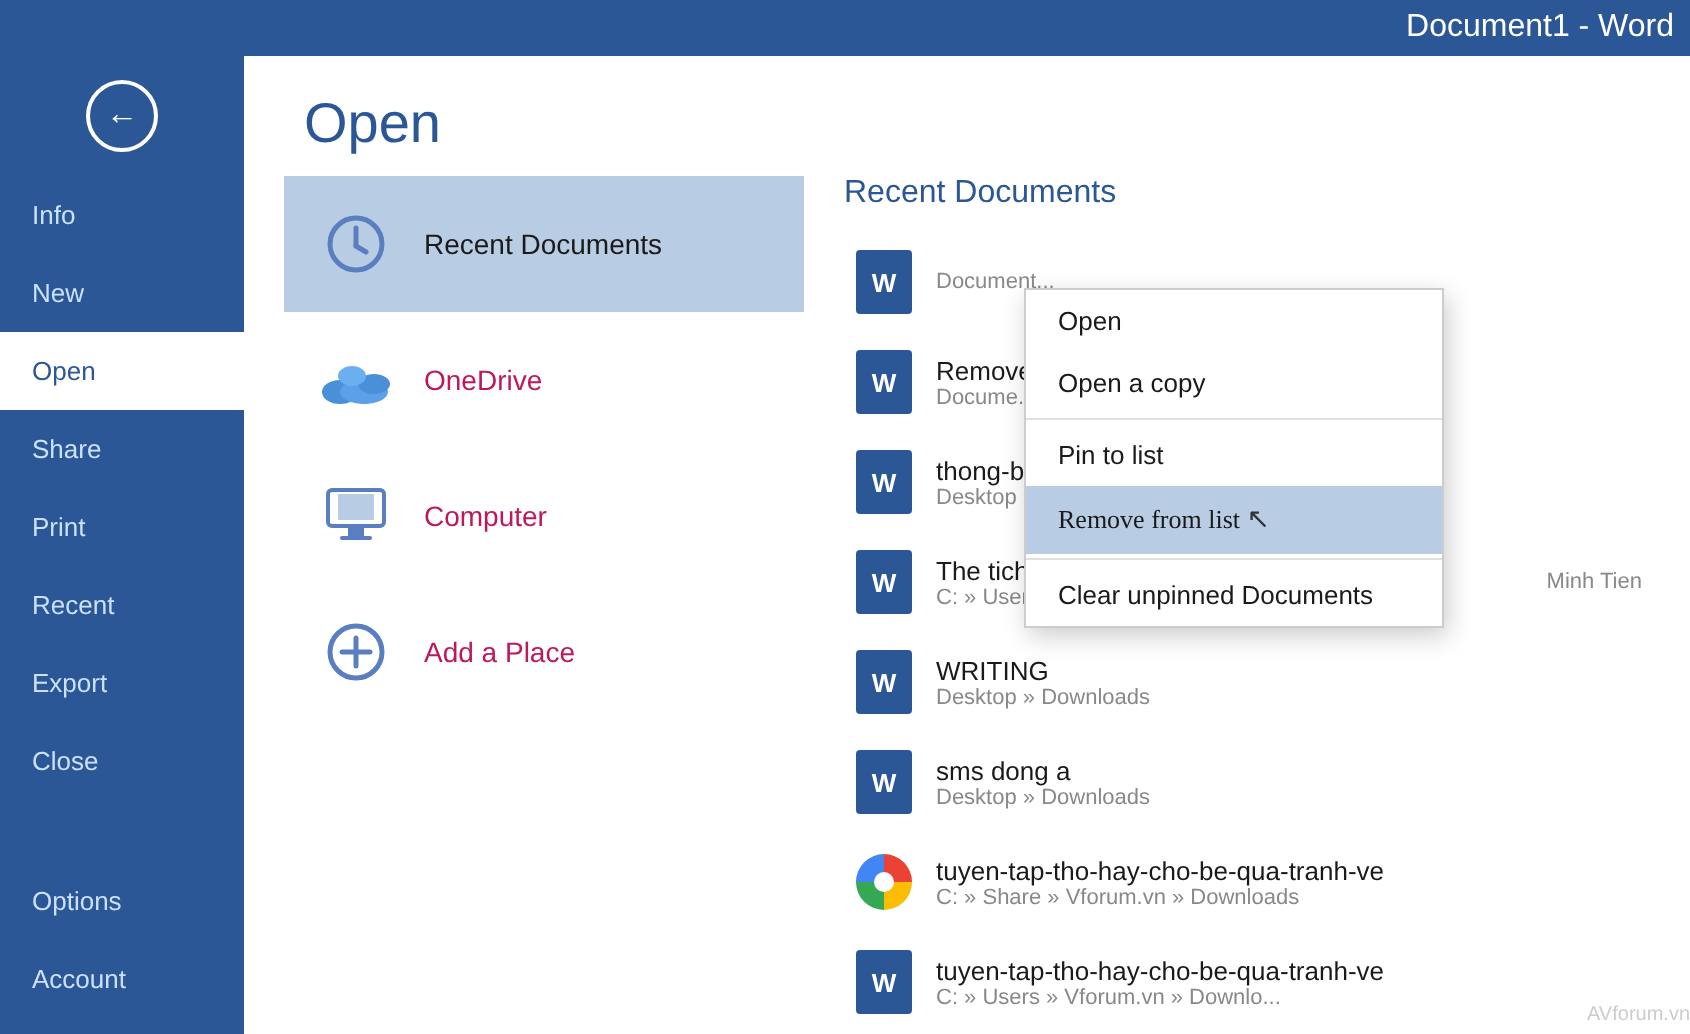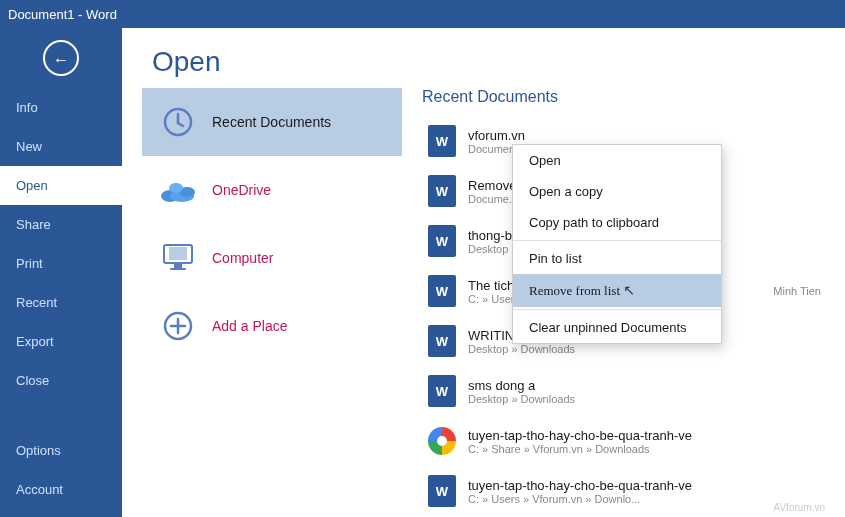--- a/index.html
+++ b/index.html
@@ -1,26 +1,27 @@
 <!DOCTYPE html>
 <html><head>
   <meta charset="utf-8">
   <style>
     * { margin: 0; padding: 0; box-sizing: border-box; }
     body { width: 845px; height: 517px; font-family: 'Segoe UI', Arial, sans-serif; overflow: hidden; background: #fff; display: flex; flex-direction: column; }
 
     .title-bar {
       background: #2b5797;
       color: #fff;
-      font-size: 13px;
+      font-size: 16px;
       padding: 4px 8px;
       text-align: right;
       height: 28px;
       display: flex;
       align-items: center;
+      justify-content: flex-end;
     }
 
     .main-container {
       display: flex;
       flex: 1;
       overflow: hidden;
     }
 
     
     .sidebar {
@@ -234,21 +235,21 @@
 
     .context-menu-divider {
       height: 1px;
       background: #e0e0e0;
       margin: 2px 0;
     }
 
     .watermark {
       position: absolute;
       bottom: 4px;
-      right: 20px;
+      right: 0;
       font-size: 10px;
       color: #aaa;
       opacity: 0.6;
     }
 
     
     .cursor-arrow {
       display: inline-block;
       font-size: 14px;
       color: #333;
@@ -334,28 +335,26 @@
       </div>
 
       <div class="recent-panel">
         <div class="recent-title">Recent Documents</div>
 
         <div class="doc-item" style="position:relative;">
           <div class="doc-icon">
             <div class="word-icon">W</div>
           </div>
           <div class="doc-info">
-            <div class="doc-name">vforum.vn</div>
             <div class="doc-path">Document...</div>
           </div>
 
           <div class="context-menu">
             <div class="context-menu-item">Open</div>
             <div class="context-menu-item">Open a copy</div>
-            <div class="context-menu-item">Copy path to clipboard</div>
             <div class="context-menu-divider"></div>
             <div class="context-menu-item">Pin to list</div>
             <div class="context-menu-item highlighted">
               Remove from list <span class="cursor-arrow">↖</span>
             </div>
             <div class="context-menu-divider"></div>
             <div class="context-menu-item">Clear unpinned Documents</div>
           </div>
         </div>
 

